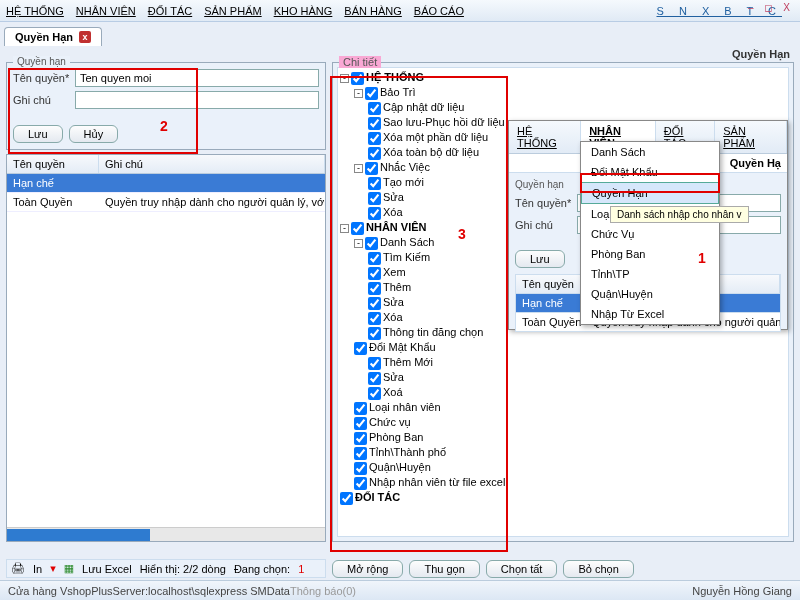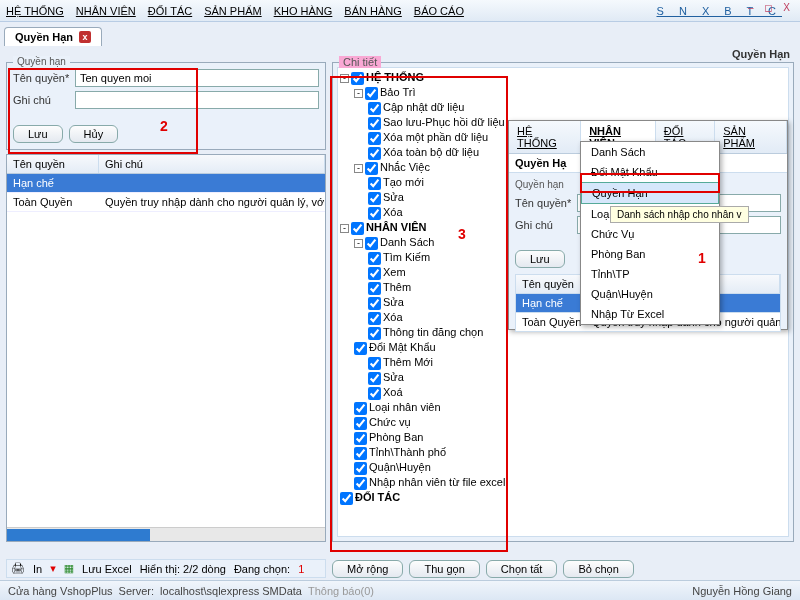--- a/index.html
+++ b/index.html
@@ -33,29 +33,29 @@
 .grid-thumb { position: absolute; left: 0; top: 1px; width: 45%; height: 12px; background: #2e7bd0; }
 .right-pane { flex: 1; border: 1px solid #9ab; background: #eaf1fa; padding: 4px; position: relative; }
 .right-pane .legend { position: absolute; top: -7px; left: 6px; background: #f9a8d4; padding: 0 4px; font-size: 11px; color: #555; }
 .tree { height: 100%; overflow: auto; background: #fff; border: 1px solid #cde; padding: 2px; }
 .tree-node { white-space: nowrap; line-height: 15px; }
 .tog { display: inline-block; width: 9px; height: 9px; border: 1px solid #888; text-align: center; line-height: 7px; font-size: 9px; margin-right: 2px; cursor: pointer; }
 .cb { margin-right: 2px; vertical-align: middle; }
 .d1 { padding-left: 14px; } .d2 { padding-left: 28px; }
 .bottom-btns { display: flex; gap: 6px; padding: 6px 6px 0 332px; }
 .status-left { position: absolute; left: 6px; bottom: 22px; display: flex; align-items: center; gap: 8px; background: #eaf1fa; padding: 2px 4px; border: 1px solid #cde; width: 320px; }
-.status-bar { position: absolute; bottom: 0; left: 0; right: 0; height: 20px; background: linear-gradient(#f0f5fb,#dce7f4); border-top: 1px solid #bcd; display: flex; align-items: center; padding: 0 8px; gap: 6px; font-size: 10px; color: #444; }
+.status-bar { position: absolute; bottom: 0; left: 0; right: 0; height: 20px; background: linear-gradient(#f0f5fb,#dce7f4); border-top: 1px solid #bcd; display: flex; align-items: center; padding: 0 8px; font-size: 10px; color: #444; }
 .status-bar .right { margin-left: auto; }
 .red-box { position: absolute; border: 2px solid #e00000; pointer-events: none; }
 .red-num { position: absolute; color: #e00000; font-size: 14px; font-weight: bold; }
 .overlay { position: absolute; border: 1px solid #888; background: #eaf1fa; box-shadow: 2px 2px 5px rgba(0,0,0,.3); }
 .ov-tabs { display: flex; background: linear-gradient(#f5f9fd,#e2ebf6); border-bottom: 1px solid #bcd; }
 .ov-tab { padding: 4px 8px; border-right: 1px solid #cde; text-decoration: underline; cursor: pointer; }
 .ov-tab.active { background: #fff; font-weight: bold; border-bottom: 1px solid #fff; margin-bottom: -1px; }
-.ov-subtab { padding: 3px 6px; background: #fff; border-bottom: 1px solid #cde; font-weight: bold; }
+.ov-subtab { padding: 3px 6px; background: #fff; border-bottom: 1px solid #cde; font-weight: bold; text-align: right; }
 .ov-body { padding: 6px; }
 .ov-body .form-row label { width: 62px; }
 .ov-grid-head { display: flex; background: linear-gradient(#f7f9fc,#e4ecf6); border: 1px solid #cde; }
 .ov-grid-head div { padding: 3px 6px; border-right: 1px solid #cde; }
 .ov-grid-row { display: flex; background: #fff; border: 1px solid #cde; border-top: none; }
 .ov-grid-row div { padding: 3px 6px; white-space: nowrap; overflow: hidden; }
 .ov-grid-row.sel { background: #3a7bd5; color: #fff; }
 .dropdown { position: absolute; background: #fff; border: 1px solid #888; box-shadow: 2px 2px 5px rgba(0,0,0,.3); width: 140px; }
 .dd-item { padding: 4px 10px; cursor: pointer; }
 .dd-item.hl { background: #d6e7fb; border: 1px solid #5a9; }

